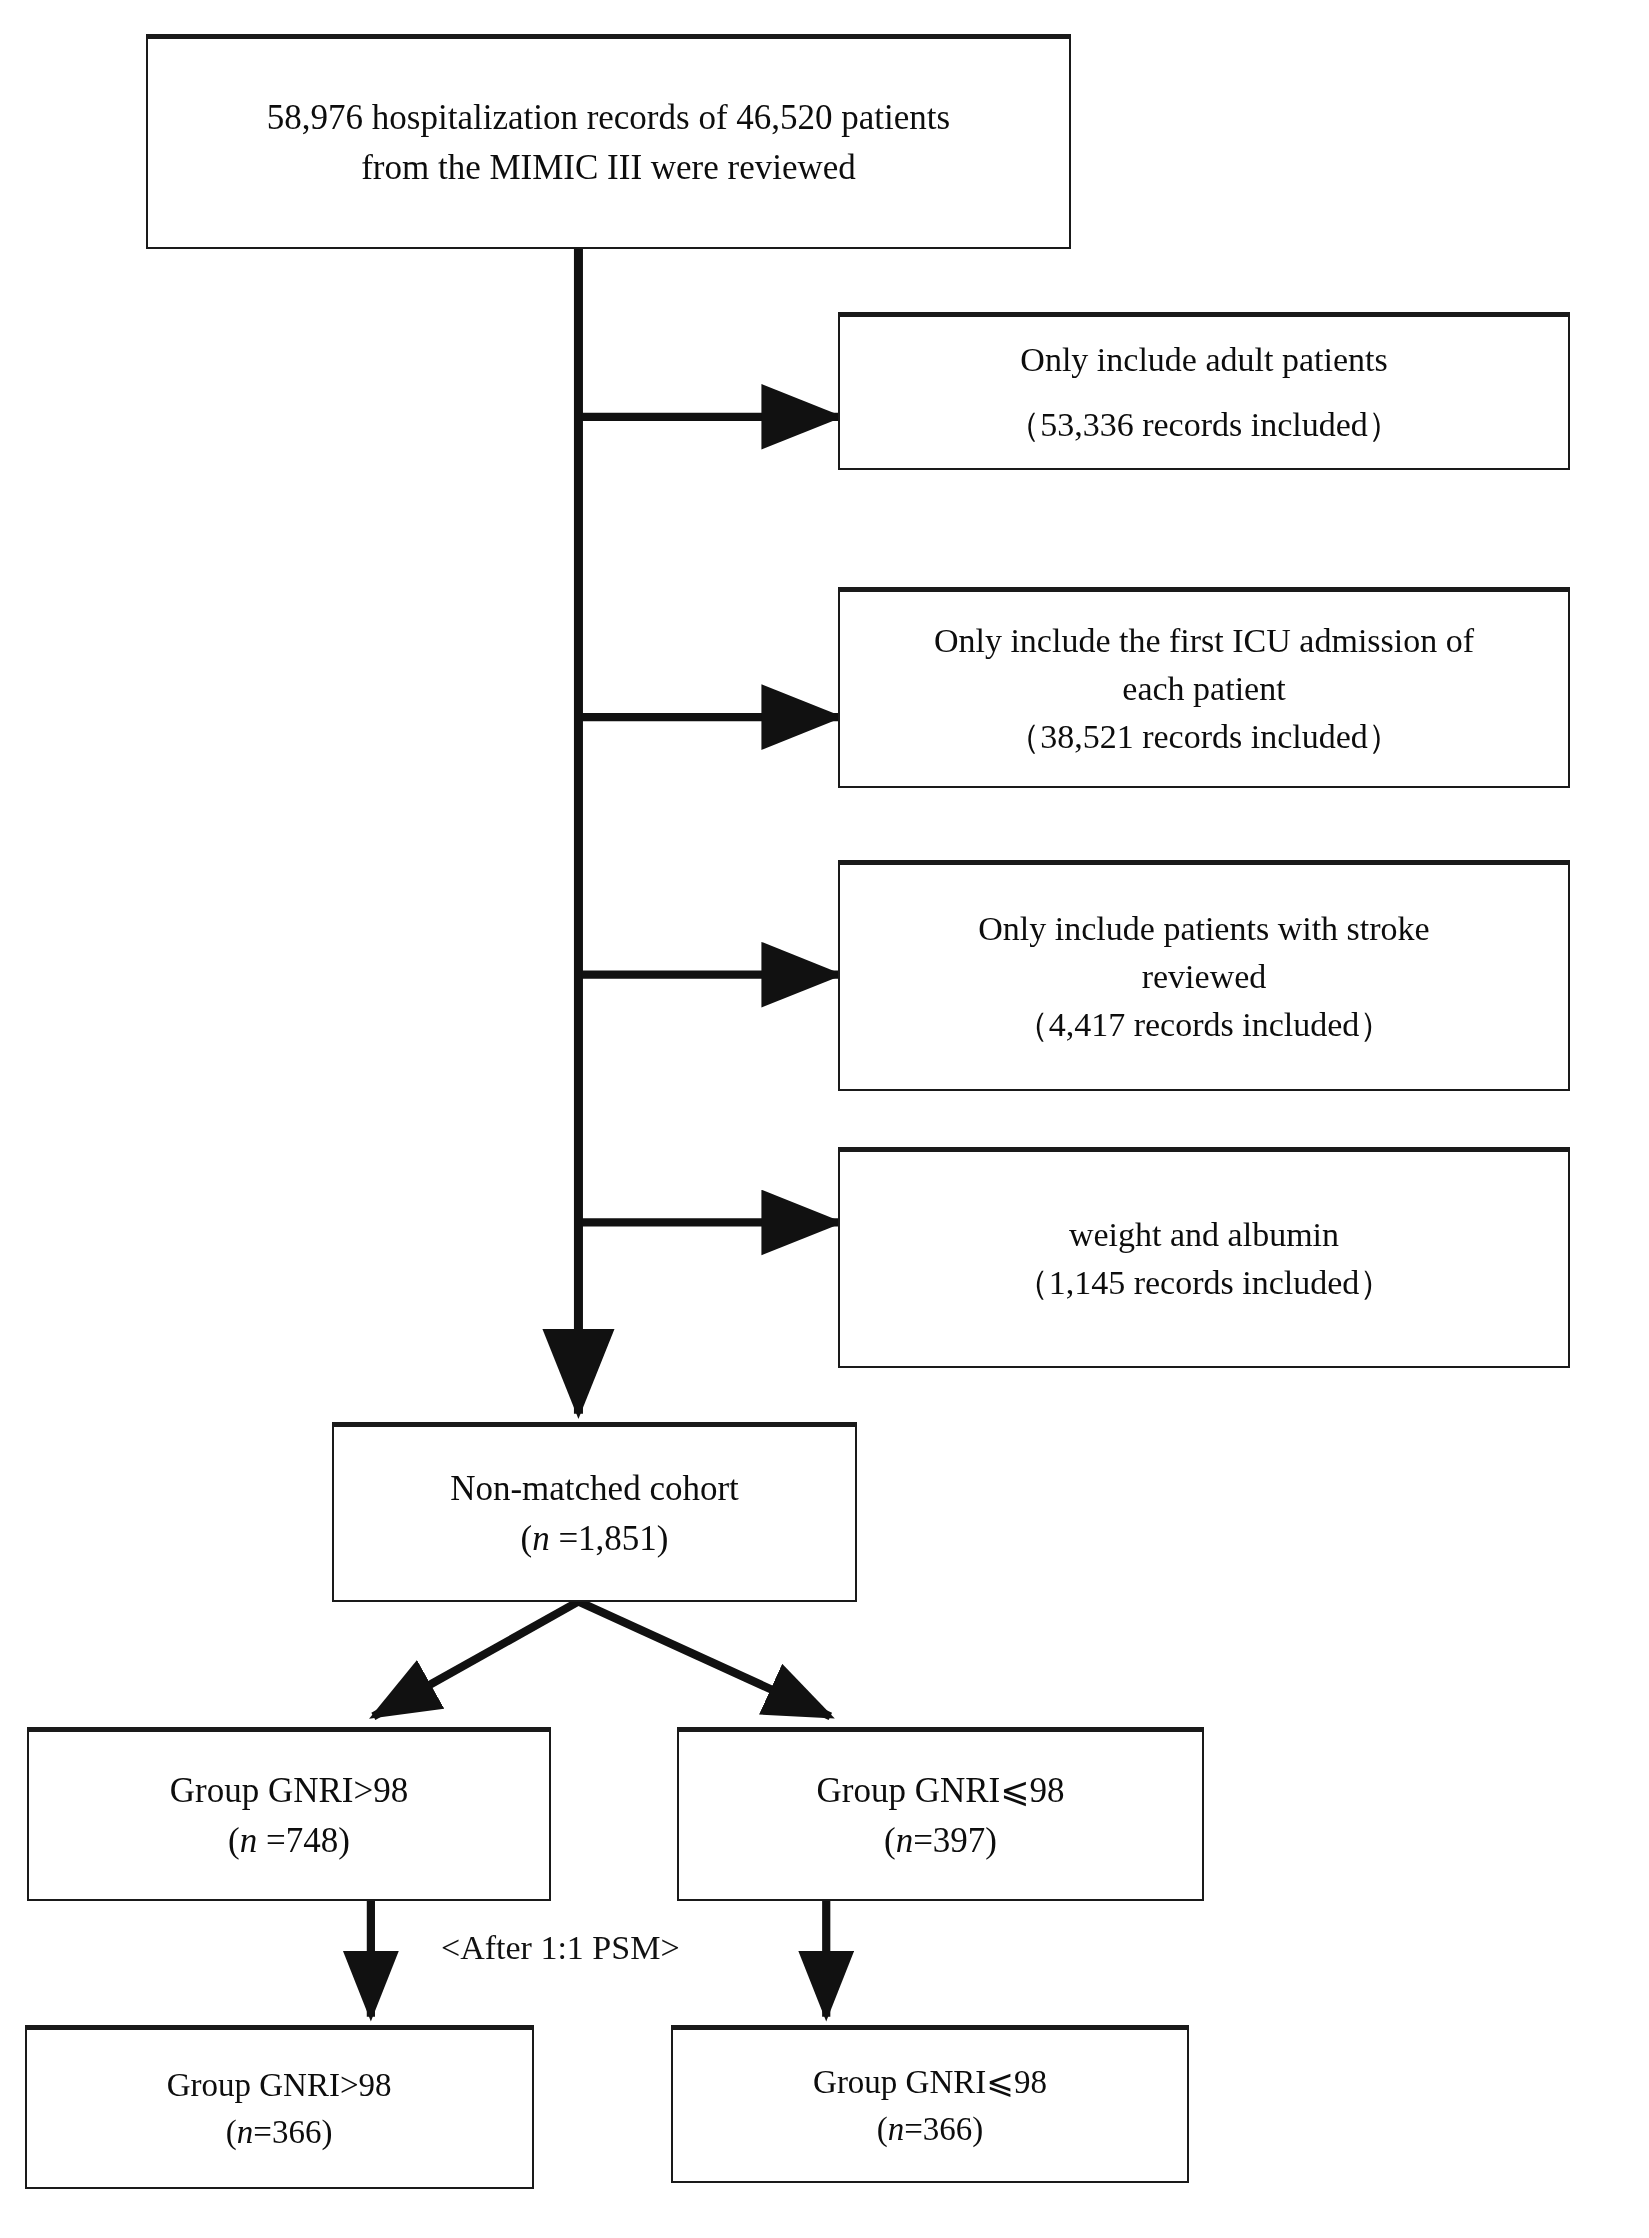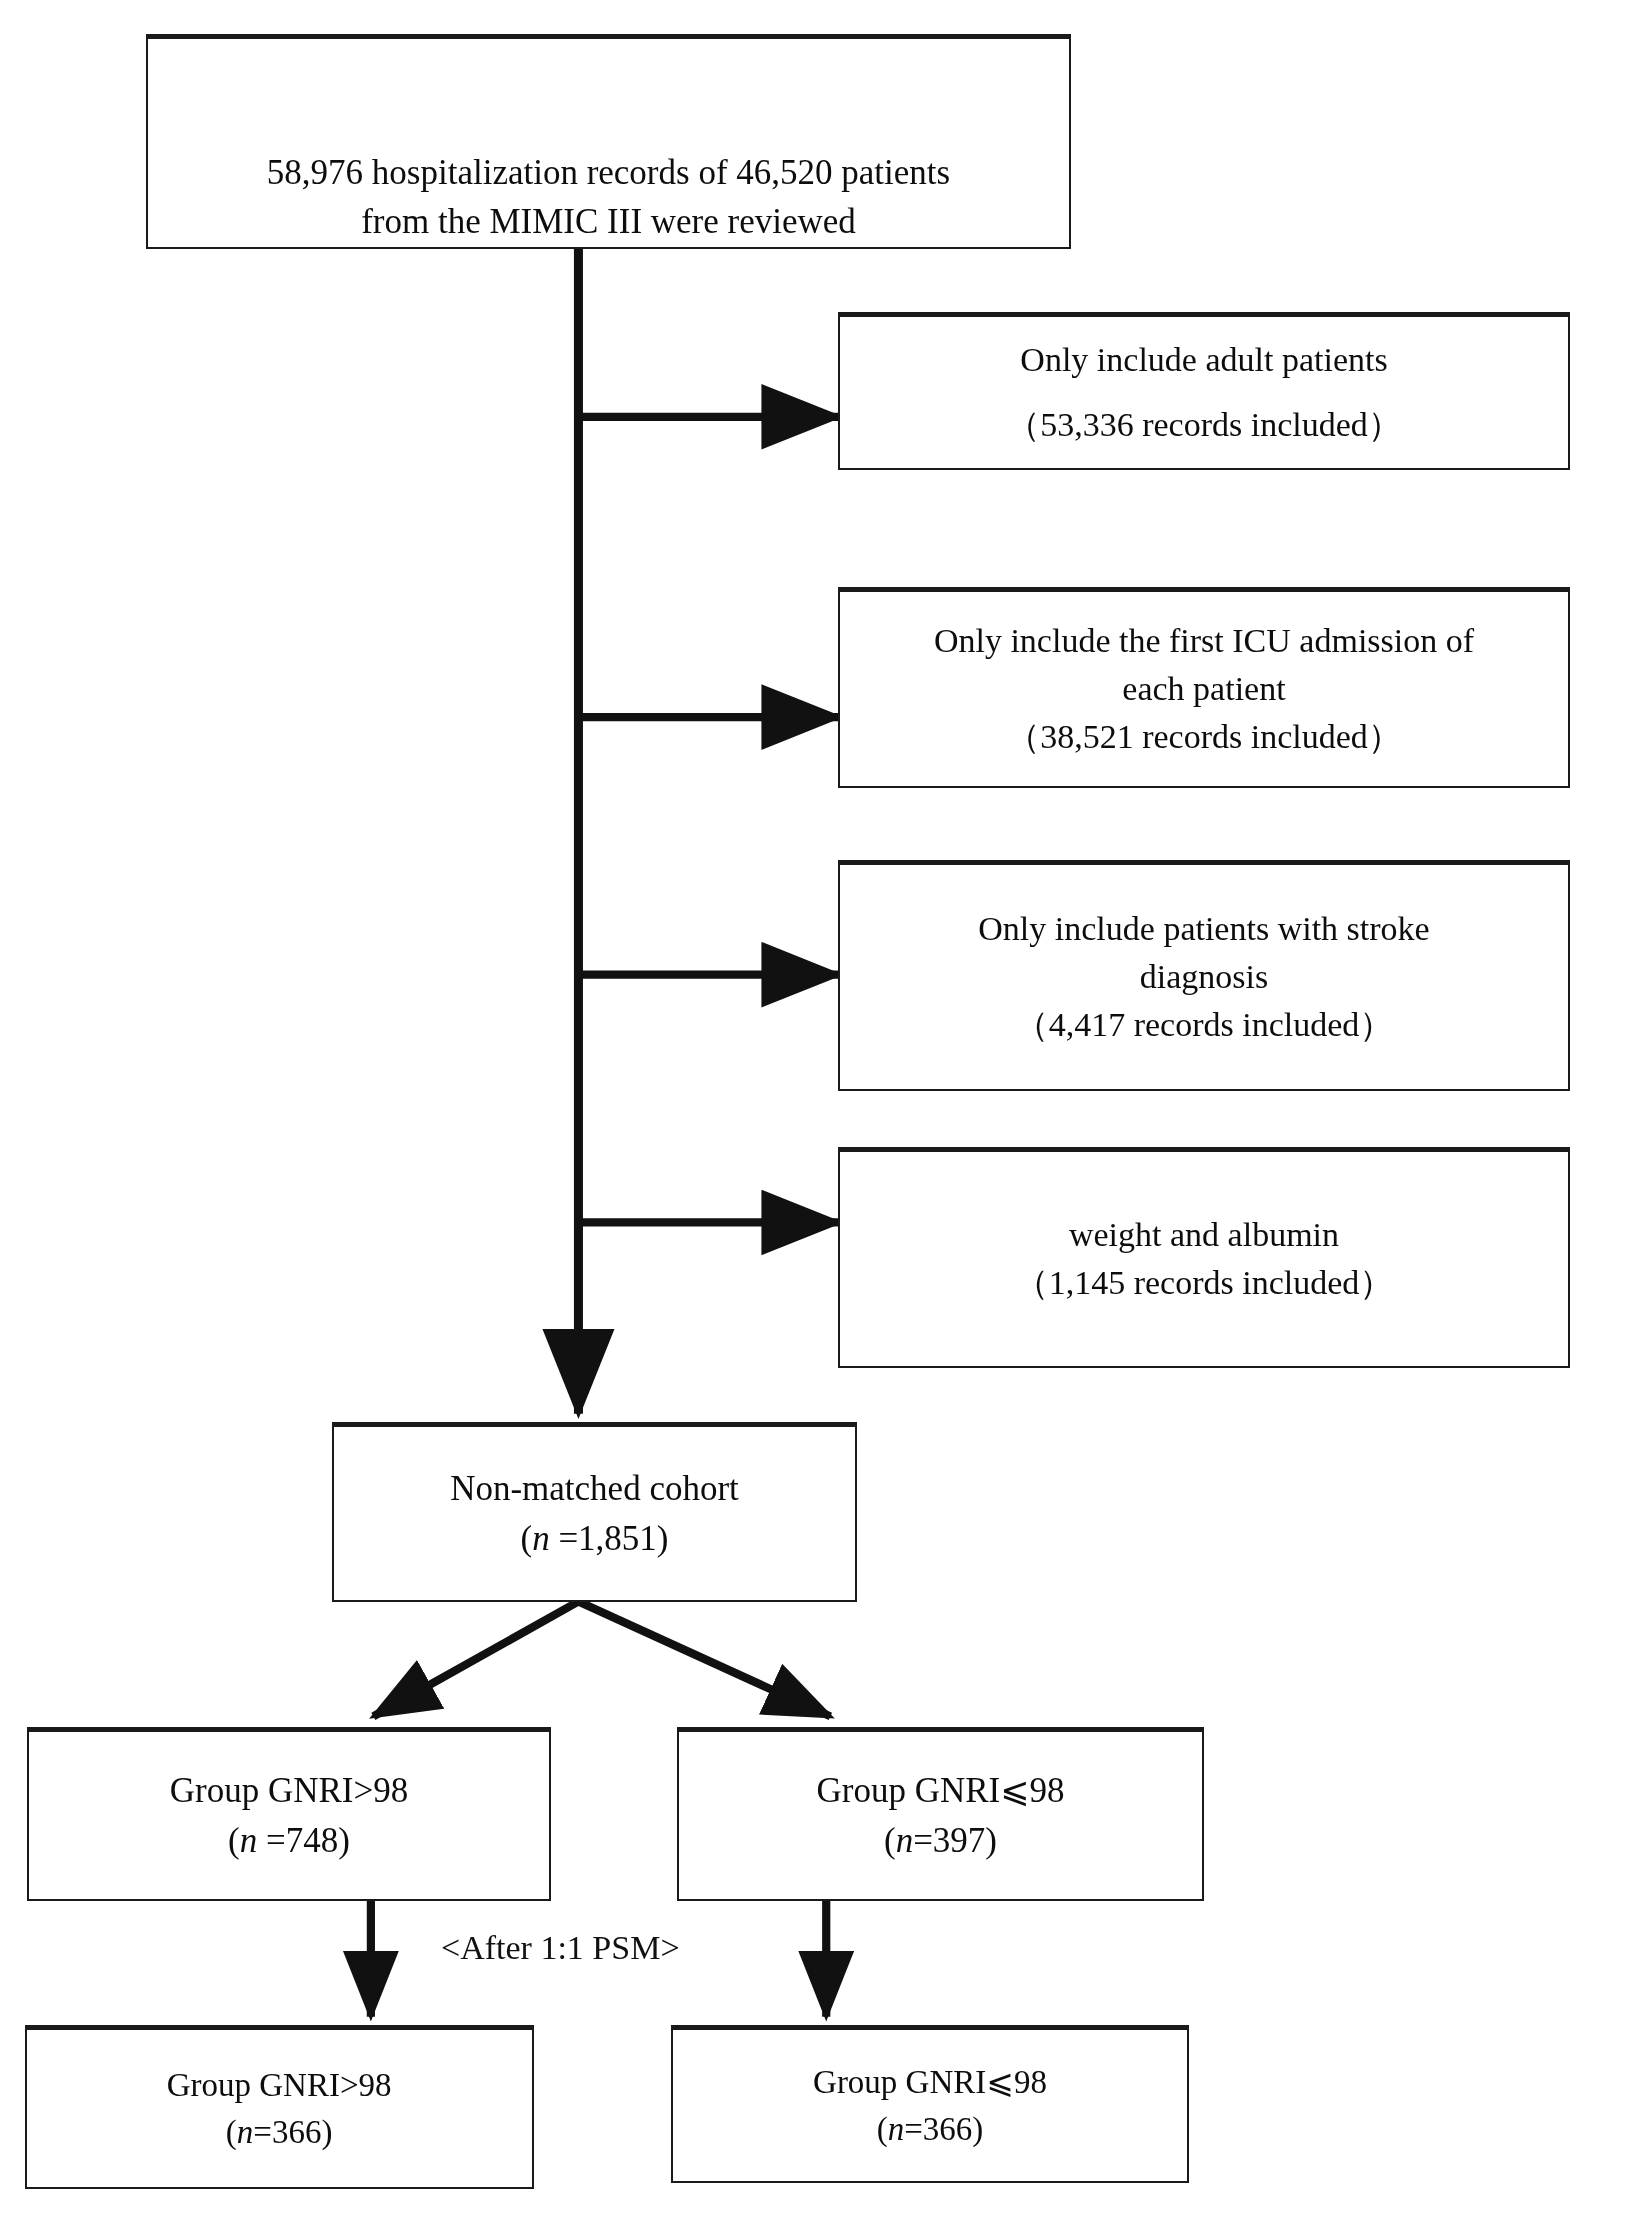--- a/index.html
+++ b/index.html
@@ -79,39 +79,39 @@
     <path d="M709,1188 L1022,1188" stroke="#111111" stroke-width="10" fill="none" marker-end="url(#ah)"></path>
     <path d="M709,1490 L1022,1490" stroke="#111111" stroke-width="10" fill="none" marker-end="url(#ah)"></path>
 
     <path d="M705,1952 L455,2092" stroke="#111111" stroke-width="10" fill="none" marker-end="url(#ahb)"></path>
     <path d="M705,1952 L1012,2092" stroke="#111111" stroke-width="10" fill="none" marker-end="url(#ahb)"></path>
 
     <path d="M452,2317 L452,2458" stroke="#111111" stroke-width="10" fill="none" marker-end="url(#ahb)"></path>
     <path d="M1007,2317 L1007,2458" stroke="#111111" stroke-width="10" fill="none" marker-end="url(#ahb)"></path>
   </svg>
 
-  <div class="box" style="left:146px; top:34px; width:925px; height:215px;justify-content:flex-end;">
+  <div class="box" style="left:146px; top:34px; width:925px; height:215px;">
     <span class="line fs-big">58,976 hospitalization records of 46,520 patients</span>
     <span class="line fs-big">from the MIMIC III were reviewed</span>
   </div>
 
   <div class="box" style="left:838px; top:312px; width:732px; height:158px;gap:17px;">
     <span class="line fs-mid">Only include adult patients</span>
     <span class="line fs-mid">（53,336 records included）</span>
   </div>
 
   <div class="box" style="left:838px; top:587px; width:732px; height:201px;">
     <span class="line fs-mid">Only include the first ICU admission of</span>
     <span class="line fs-mid">each patient</span>
     <span class="line fs-mid">（38,521 records included）</span>
   </div>
 
   <div class="box" style="left:838px; top:860px; width:732px; height:231px;">
     <span class="line fs-mid">Only include patients with stroke</span>
-    <span class="line fs-mid">diagnosis</span>
+    <span class="line fs-mid">reviewed</span>
     <span class="line fs-mid">（4,417 records included）</span>
   </div>
 
   <div class="box" style="left:838px; top:1147px; width:732px; height:221px;">
     <span class="line fs-mid">weight and albumin</span>
     <span class="line fs-mid">（1,145 records included）</span>
   </div>
 
   <div class="box" style="left:332px; top:1422px; width:525px; height:180px;">
     <span class="line fs-big">Non-matched cohort</span>

